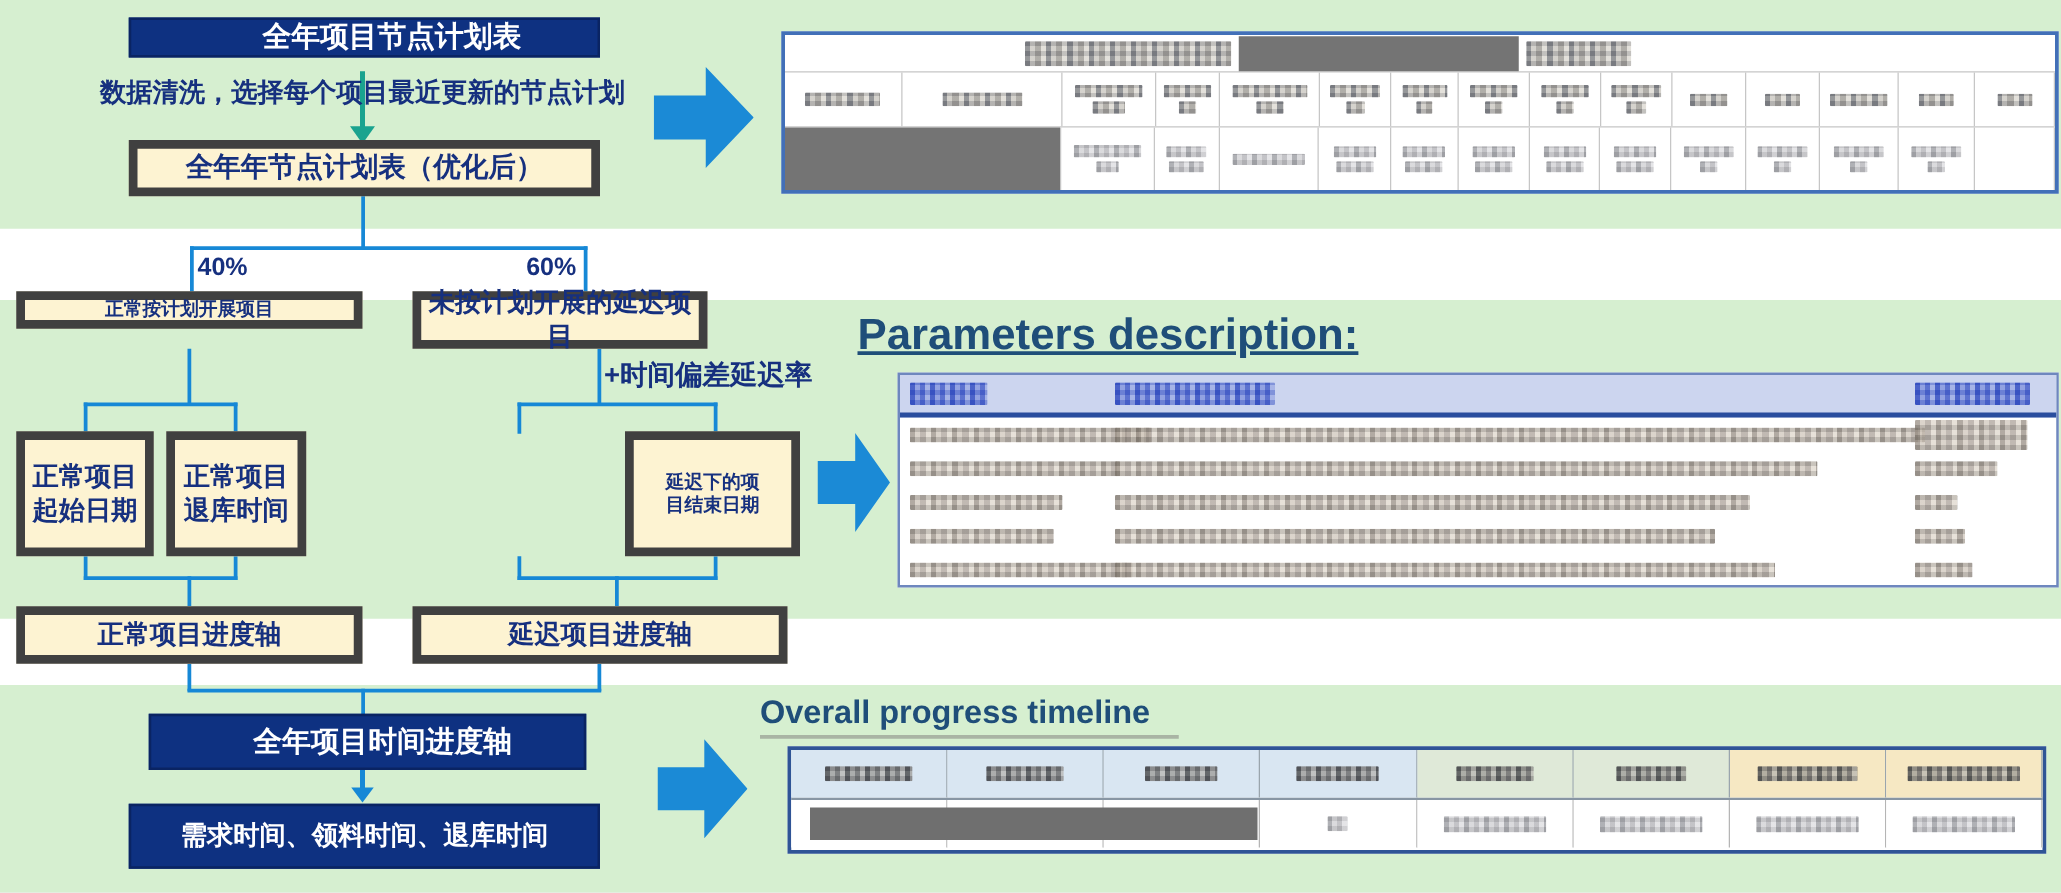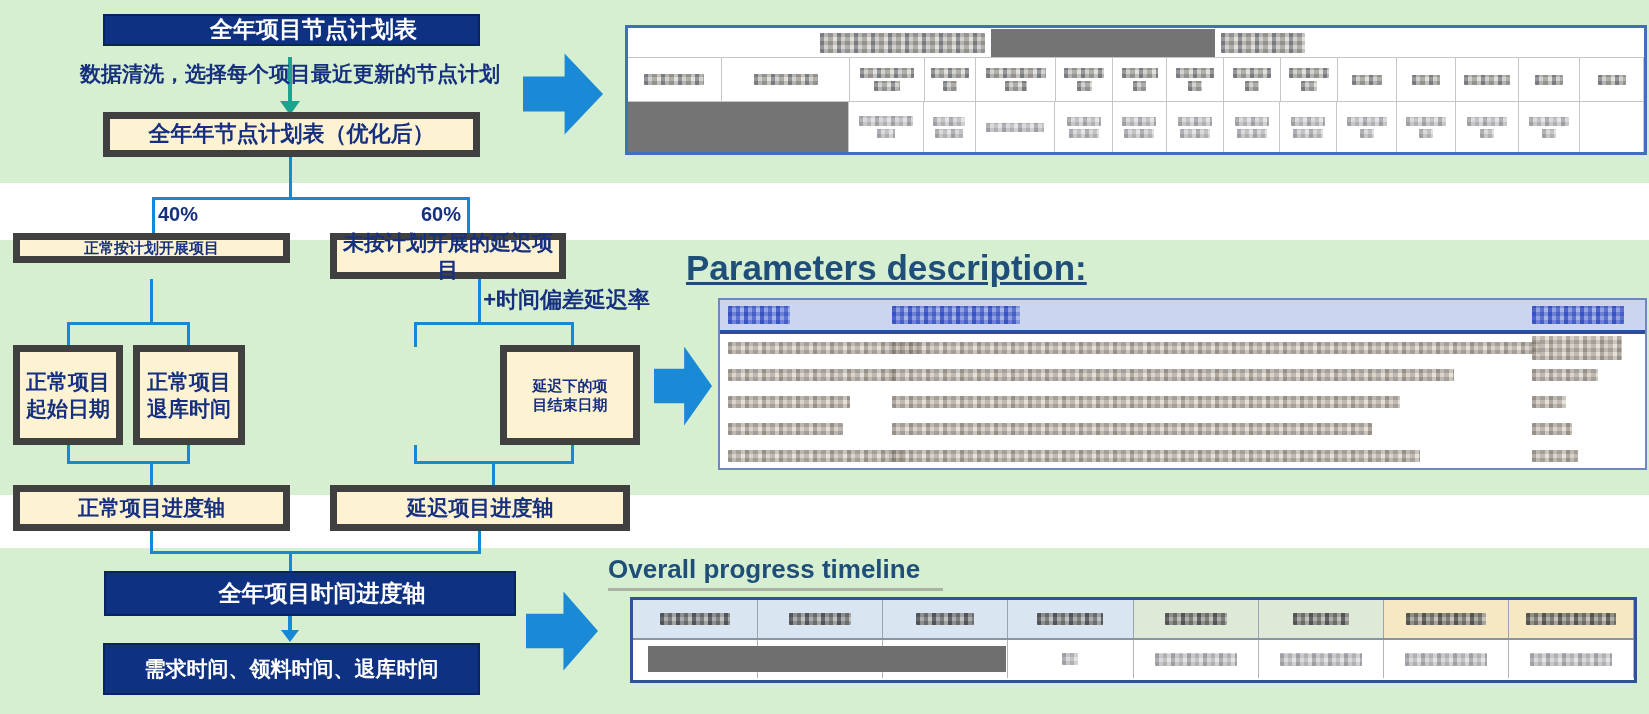--- a/index.html
+++ b/index.html
@@ -137,21 +137,21 @@
     </div>
   </div>
 
   <div class="fbox cream" style="left:13px;top:485px;width:277px;height:46px;font-size:21px;">
     <span>正常项目进度轴</span>
   </div>
   <div class="fbox cream" style="left:330px;top:485px;width:300px;height:46px;font-size:21px;">
     <span>延迟项目进度轴</span>
   </div>
 
-  <div class="fbox dark" style="left:104px;top:571px;width:412px;height:45px;font-size:23px;padding-left:24px;">
+  <div class="fbox dark" style="left:119px;top:571px;width:350px;height:45px;font-size:23px;padding-left:24px;">
     <span>全年项目时间进度轴</span>
   </div>
   <div class="fbox dark" style="left:103px;top:643px;width:377px;height:52px;font-size:21px;line-height:1.2;">
     <div>
       <div>需求时间、领料时间、退库时间</div>
     </div>
   </div>
 
   <svg class="bigarrow" style="left:523px;top:50px;" width="80" height="88" viewBox="0 0 100 100" preserveAspectRatio="none">
     <polygon points="0,30 52,30 52,4 100,50 52,96 52,70 0,70" fill="#1b8ad6"></polygon>

